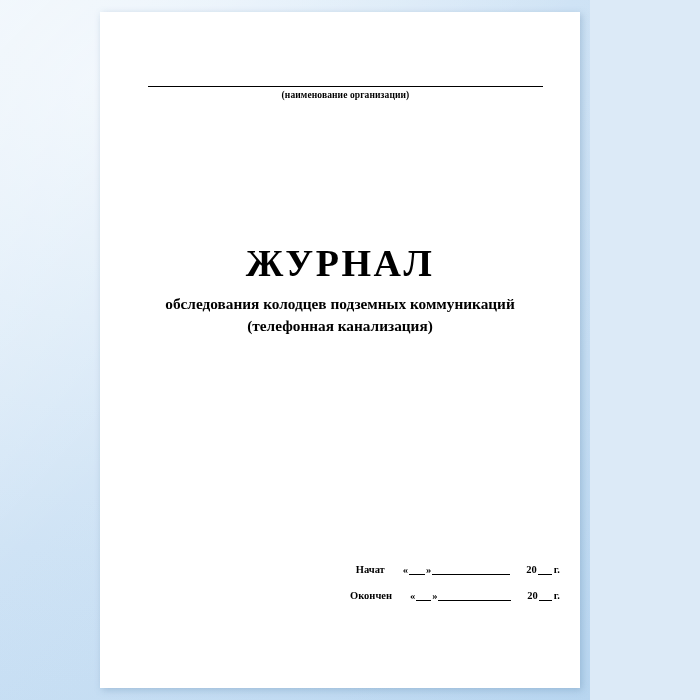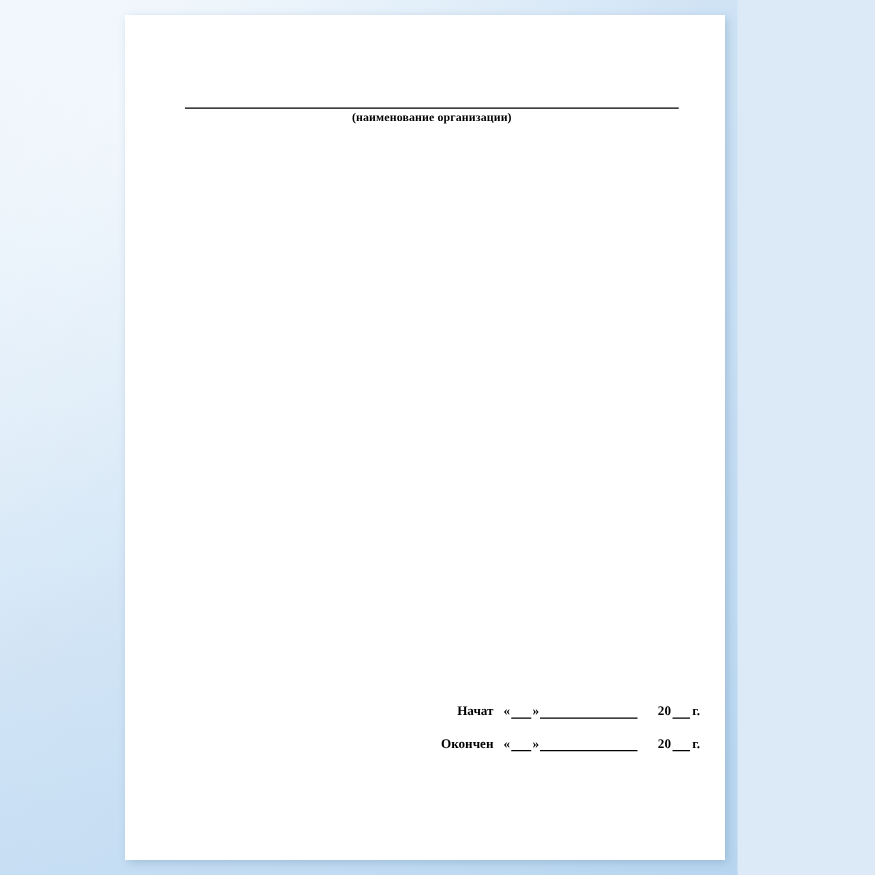--- a/index.html
+++ b/index.html
@@ -93,21 +93,21 @@
     display: flex;
     align-items: flex-end;
     justify-content: flex-end;
     font-size: 10.5px;
     font-weight: bold;
     color: #000;
     margin-bottom: 15px;
     white-space: nowrap;
   }
   .date-label {
-    margin-right: 8px;
+    margin-right: 18px;
   }
   .quote-open {
     margin-right: 0px;
   }
   .blank-short {
     display: inline-block;
     width: 16px;
     border-bottom: 1px solid #000;
     margin: 0 1px;
     height: 10px;
@@ -138,20 +138,25 @@
 </style>
 </head>
 <body>
 
 <div class="backdrop">
   <div class="page">
 
     <div class="org-line"></div>
     <div class="org-caption">(наименование организации)</div>
 
+    <div class="title-block">
+      <div class="title-main">ЖУРНАЛ</div>
+      <div class="title-sub1">обследования колодцев подземных коммуникаций</div>
+      <div class="title-sub2">(телефонная канализация)</div>
+    </div>
 
     <div class="dates">
 
       <div class="date-row">
         <span class="date-label">Начат</span>
         <span class="quote-open">«</span>
         <span class="blank-short"></span>
         <span class="quote-close">»</span>
         <span class="blank-long"></span>
         <span class="year">20</span>

